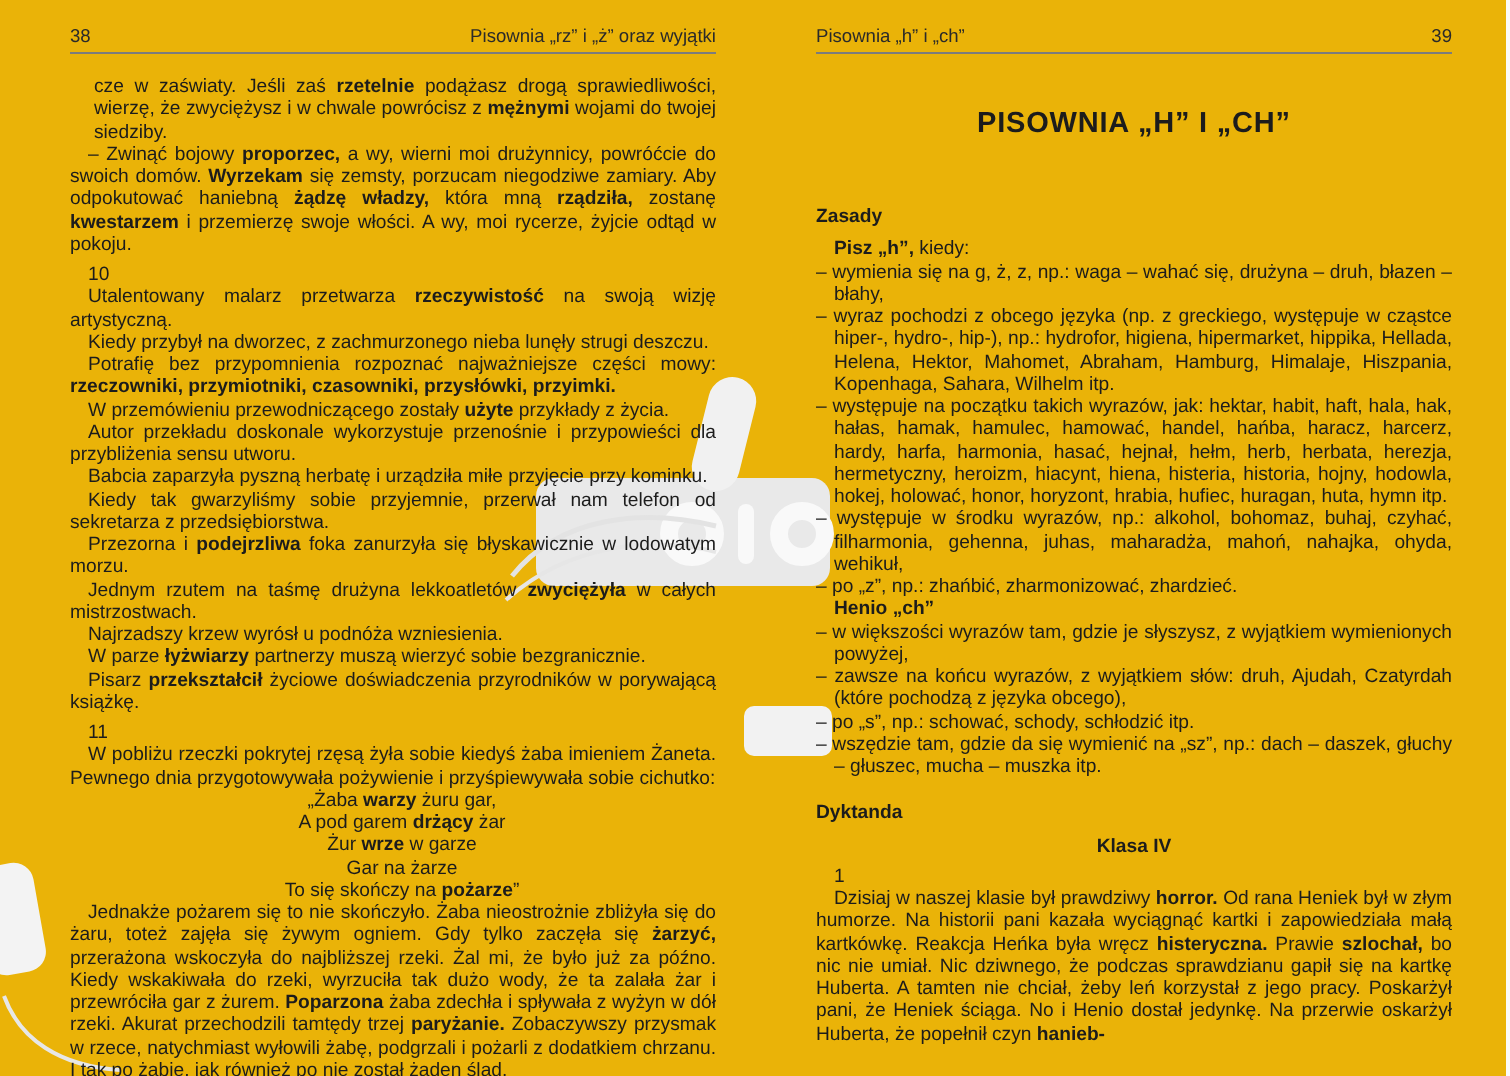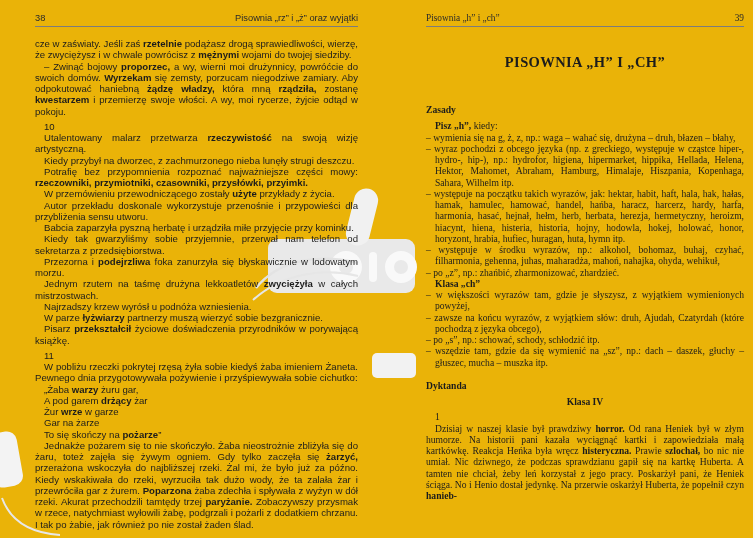--- a/index.html
+++ b/index.html
@@ -3,29 +3,29 @@
 <meta charset="utf-8">
 <style>
   html,body{margin:0;padding:0;background:#fbfbfa;}
   #spread{position:relative;width:753px;height:538px;overflow:hidden;
           font-family:"Liberation Sans",sans-serif;color:#1c1c1c;background:#eab308;}
   
   .wm{position:absolute;z-index:0;}
   
   .page{position:absolute;top:13px;z-index:1;}
   #left-page{left:35px;width:323px;}
-  #right-page{left:426px;width:318px;font-family:Liberation Serif, serif;}
+  #right-page{left:408px;width:318px;}
   .hdr{display:flex;justify-content:space-between;align-items:flex-end;
        font-size:9.3px;color:#2a2a2a;padding-bottom:3px;border-bottom:1px solid #7c7c7c;}
   .body{margin-top:11px;font-size:9.6px;line-height:11.25px;text-align:justify;}
   .blk{margin:0;}
-  .cont{text-indent:0;}
+  .cont{text-indent:0;margin-left:12px;}
   .p{text-indent:9px;}
   .num{text-indent:9px;margin-top:4px;}
-  .verse{text-indent:9px;text-align:left;}
+  .verse{text-indent:9px;text-align:center;}
   .bullet{padding-left:9px;text-indent:-9px;}
   .heading{font-weight:700;margin:0 0 5px 0;}
   .subheading{text-indent:9px;margin-top:0;}
   .heading2{font-weight:700;margin:12px 0 5px 0;}
   .center{text-align:center;margin:3px 0 3px 0;}
   .title{font-size:14.5px;font-weight:700;text-align:center;letter-spacing:.4px;
          margin:27px 0 33px 0;}
   b{font-weight:700;}
   .ring{position:absolute;border-radius:50%;background:transparent;}
 </style>
@@ -88,21 +88,21 @@
     </div>
     <div class="title">PISOWNIA „H” I „CH”</div>
     <div class="body">
         <div class="blk heading">Zasady</div>
         <div class="blk subheading"><b>Pisz „h”,</b> kiedy:</div>
         <div class="blk bullet">– wymienia się na g, ż, z, np.: waga – wahać się, drużyna – druh, błazen – błahy,</div>
         <div class="blk bullet">– wyraz pochodzi z obcego języka (np. z greckiego, występuje w cząstce hiper-, hydro-, hip-), np.: hydrofor, higiena, hipermarket, hippika, Hellada, Helena, Hektor, Mahomet, Abraham, Hamburg, Himalaje, Hiszpania, Kopenhaga, Sahara, Wilhelm itp.</div>
         <div class="blk bullet">– występuje na początku takich wyrazów, jak: hektar, habit, haft, hala, hak, hałas, hamak, hamulec, hamować, handel, hańba, haracz, harcerz, hardy, harfa, harmonia, hasać, hejnał, hełm, herb, herbata, herezja, hermetyczny, heroizm, hiacynt, hiena, histeria, historia, hojny, hodowla, hokej, holować, honor, horyzont, hrabia, hufiec, huragan, huta, hymn itp.</div>
         <div class="blk bullet">– występuje w środku wyrazów, np.: alkohol, bohomaz, buhaj, czyhać, filharmonia, gehenna, juhas, maharadża, mahoń, nahajka, ohyda, wehikuł,</div>
         <div class="blk bullet">– po „z”, np.: zhańbić, zharmonizować, zhardzieć.</div>
-        <div class="blk subheading"><b>Klasa „ch”</b></div>
+        <div class="blk subheading"><b>Henio „ch”</b></div>
         <div class="blk bullet">– w większości wyrazów tam, gdzie je słyszysz, z wyjątkiem wymienionych powyżej,</div>
         <div class="blk bullet">– zawsze na końcu wyrazów, z wyjątkiem słów: druh, Ajudah, Czatyrdah (które pochodzą z języka obcego),</div>
         <div class="blk bullet">– po „s”, np.: schować, schody, schłodzić itp.</div>
         <div class="blk bullet">– wszędzie tam, gdzie da się wymienić na „sz”, np.: dach – daszek, głuchy – głuszec, mucha – muszka itp.</div>
         <div class="blk heading2">Dyktanda</div>
         <div class="blk center"><b>Klasa IV</b></div>
         <div class="blk num">1</div>
         <div class="blk p">Dzisiaj w naszej klasie był prawdziwy <b>horror.</b> Od rana Heniek był w złym humorze. Na historii pani kazała wyciągnąć kartki i zapowiedziała małą kartkówkę. Reakcja Heńka była wręcz <b>histeryczna.</b> Prawie <b>szlochał,</b> bo nic nie umiał. Nic dziwnego, że podczas sprawdzianu gapił się na kartkę Huberta. A tamten nie chciał, żeby leń korzystał z jego pracy. Poskarżył pani, że Heniek ściąga. No i Henio dostał jedynkę. Na przerwie oskarżył Huberta, że popełnił czyn <b>hanieb-</b></div>
       </div>
   </div>

